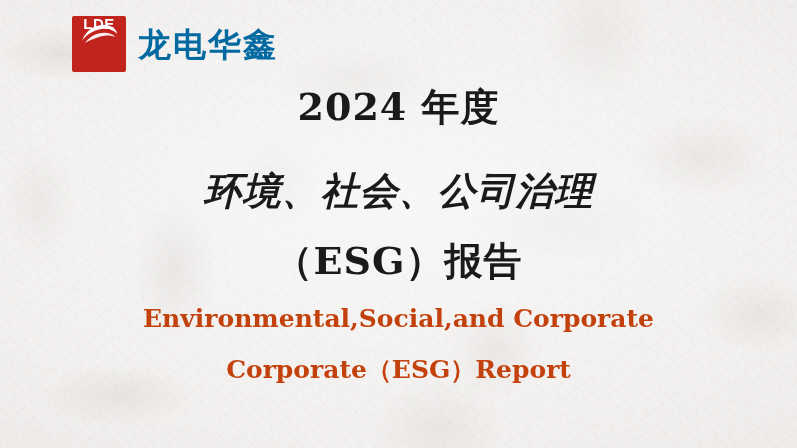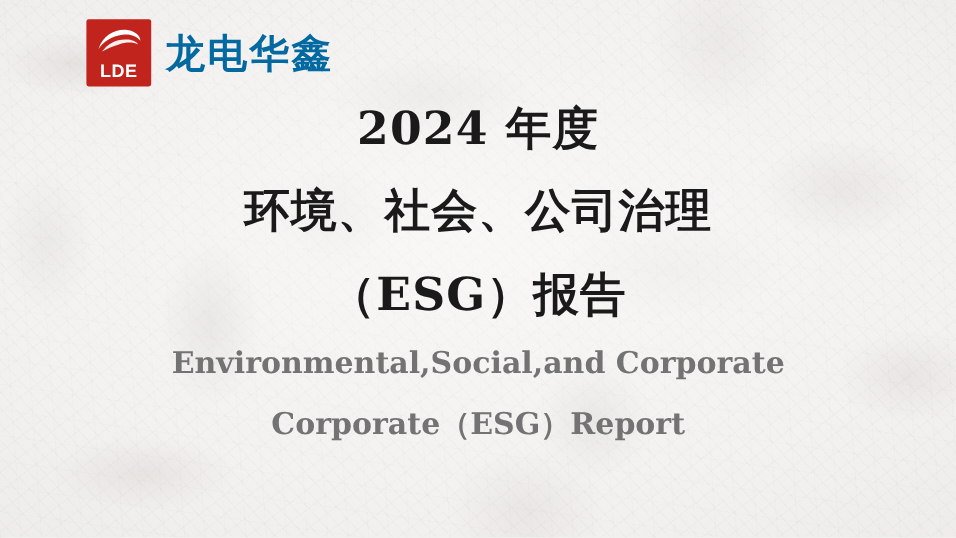--- a/index.html
+++ b/index.html
@@ -66,21 +66,20 @@
   }
   .logo-mark {
     position: relative;
     width: 54px;
     height: 56px;
     background: #c0241c;
     border-radius: 2px;
     display: flex;
     flex-direction: column;
     align-items: center;
-    justify-content: flex-end;
     padding-bottom: 3px;
     box-sizing: border-box;
   }
   .logo-mark .swoosh {
     position: absolute;
     top: 7px;
     left: 50%;
     transform: translateX(-50%);
     width: 38px;
     height: 22px;
@@ -114,28 +113,28 @@
   }
   .title-cn {
     font-family: "DejaVu Serif", serif;
     font-weight: bold;
     color: #1a1a1a;
     font-size: 38px;
     line-height: 1.0;
     letter-spacing: 1px;
     white-space: nowrap;
   }
-  .title-cn.line1 { margin-bottom: 30px; }
-  .title-cn.line2 { margin-bottom: 30px; }
+  .title-cn.line1 { margin-bottom: 46px; }
+  .title-cn.line2 { margin-bottom: 30px; font-style: italic; }
   .title-cn.line3 { margin-bottom: 26px; margin-top: 32px; }
 
   .title-en {
     font-family: "DejaVu Serif", serif;
     font-weight: bold;
-    color: #737373;
+    color: #c2410c;
     font-size: 25px;
     line-height: 1.0;
     letter-spacing: 0px;
     white-space: nowrap;
   }
   .title-en.line1 { margin-bottom: 26px; }
 </style>
 </head>
 <body>
 

